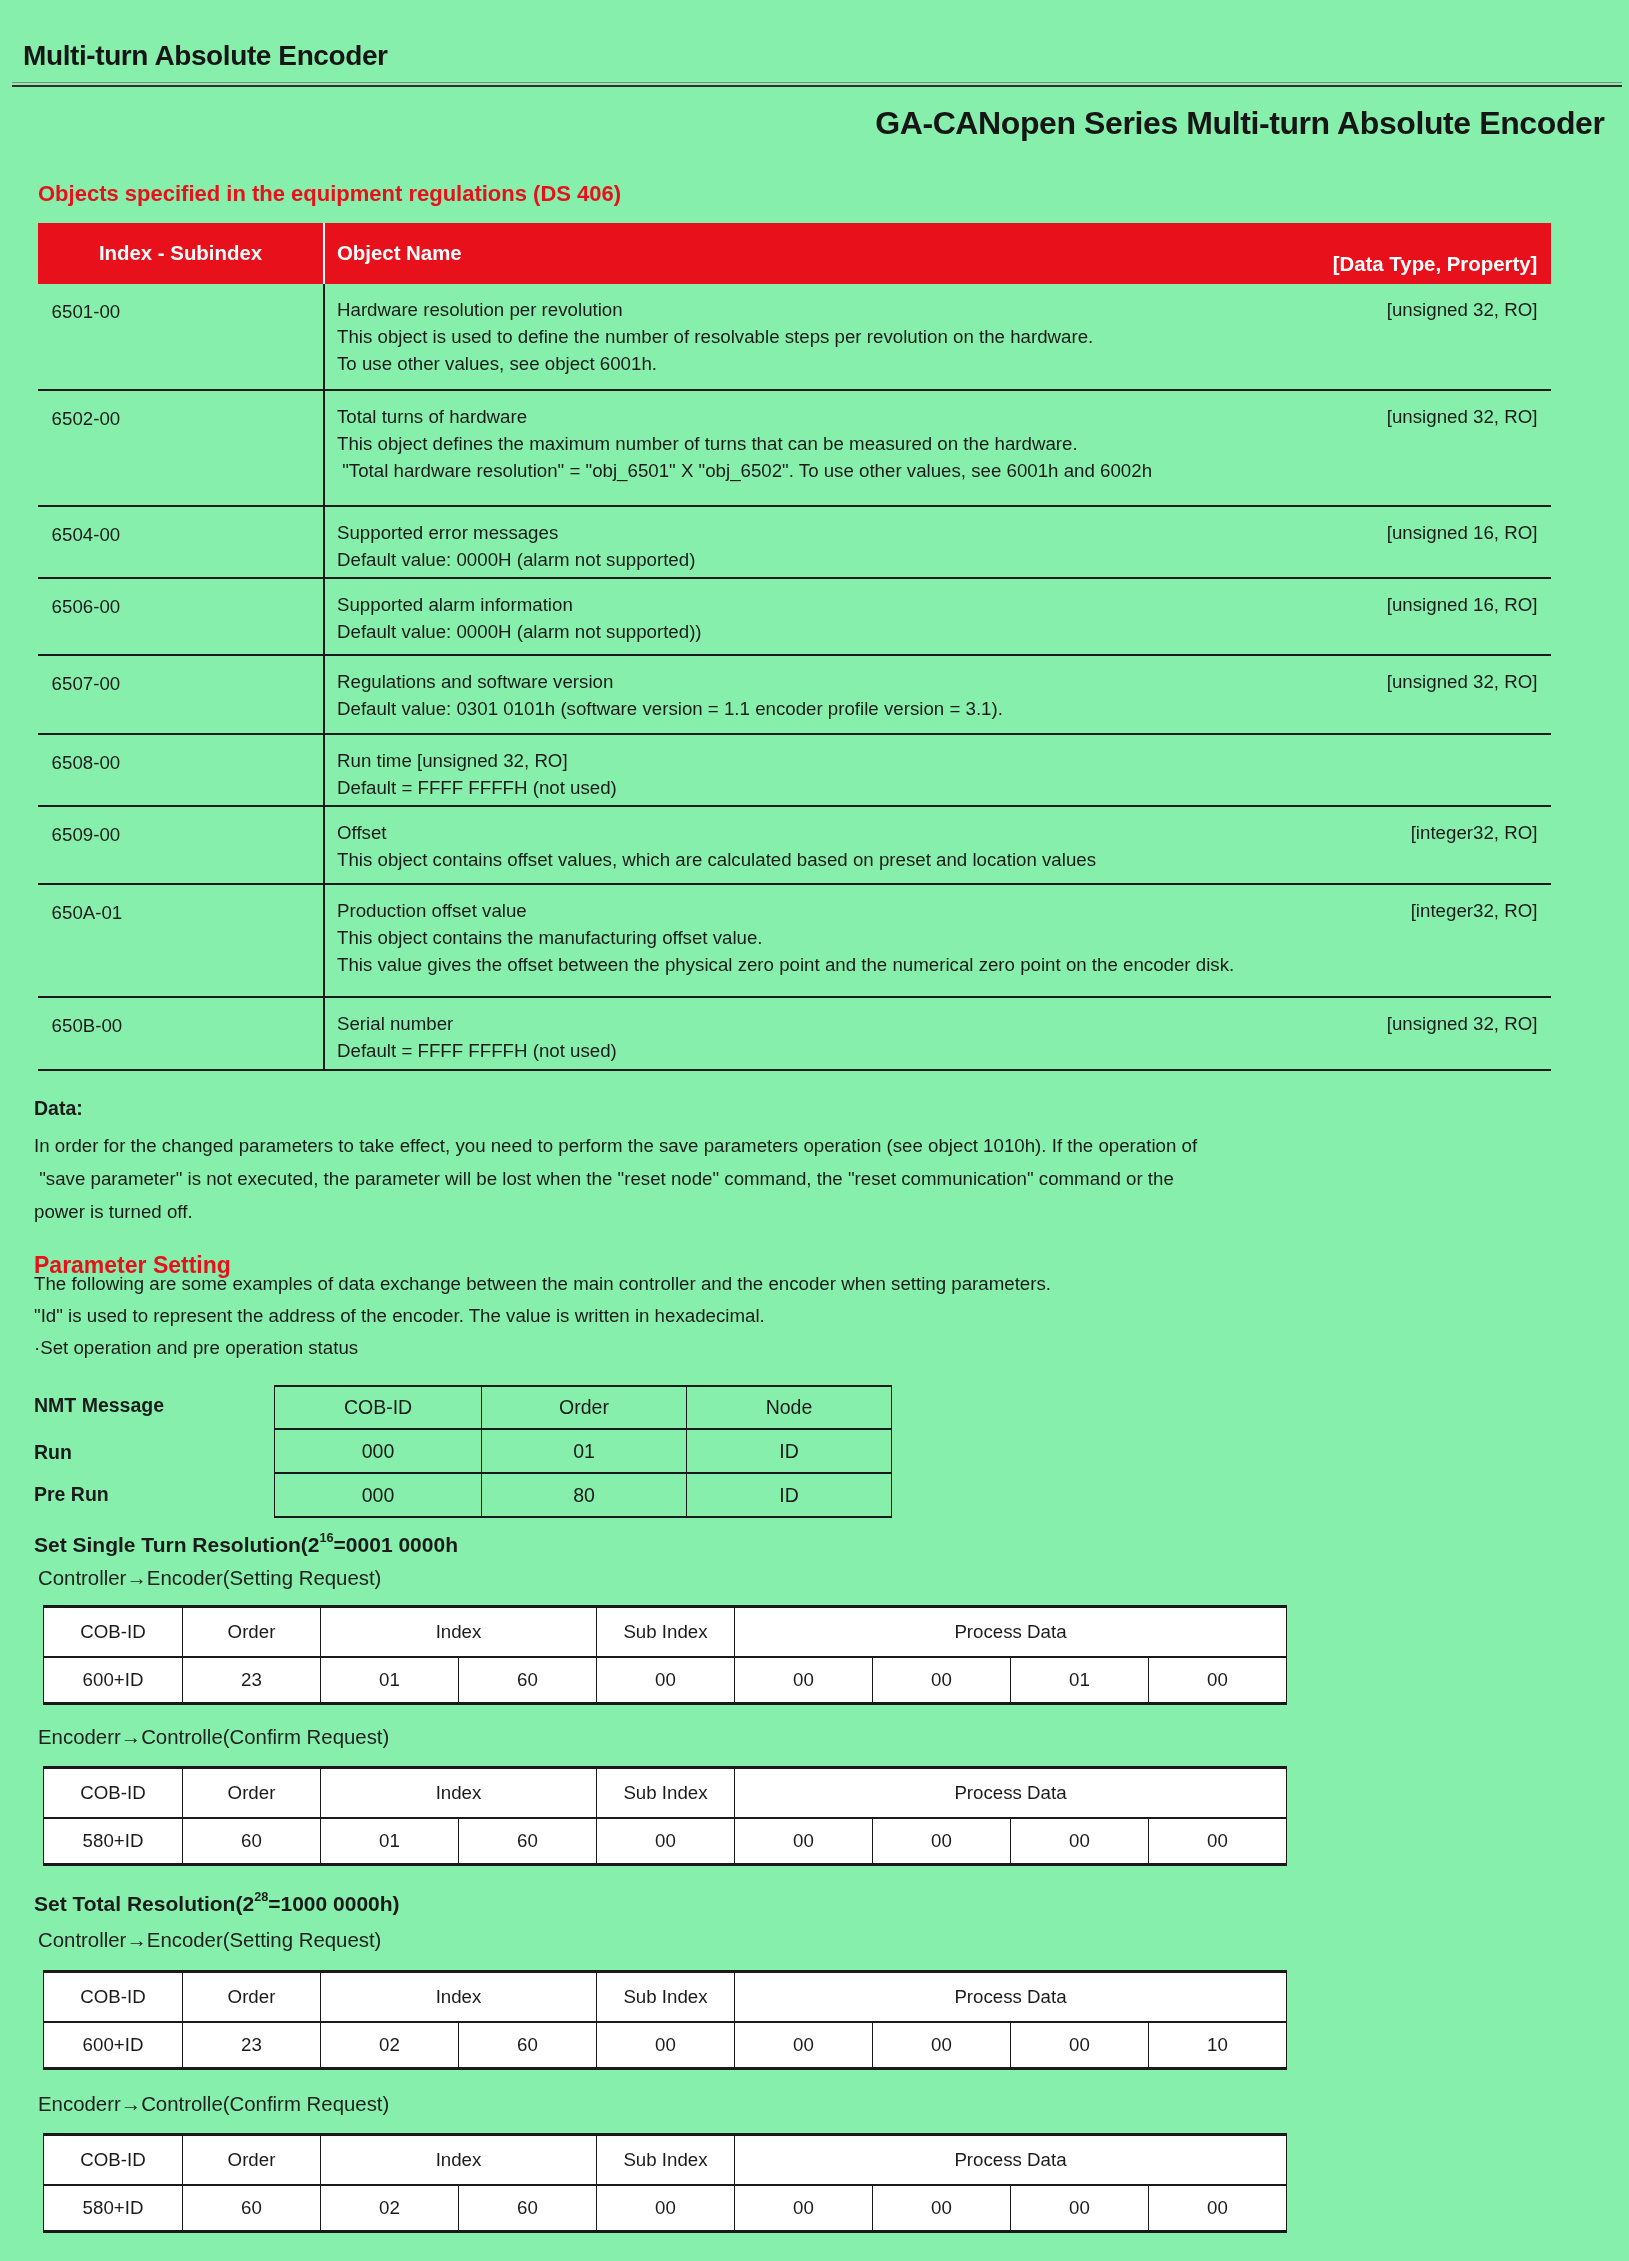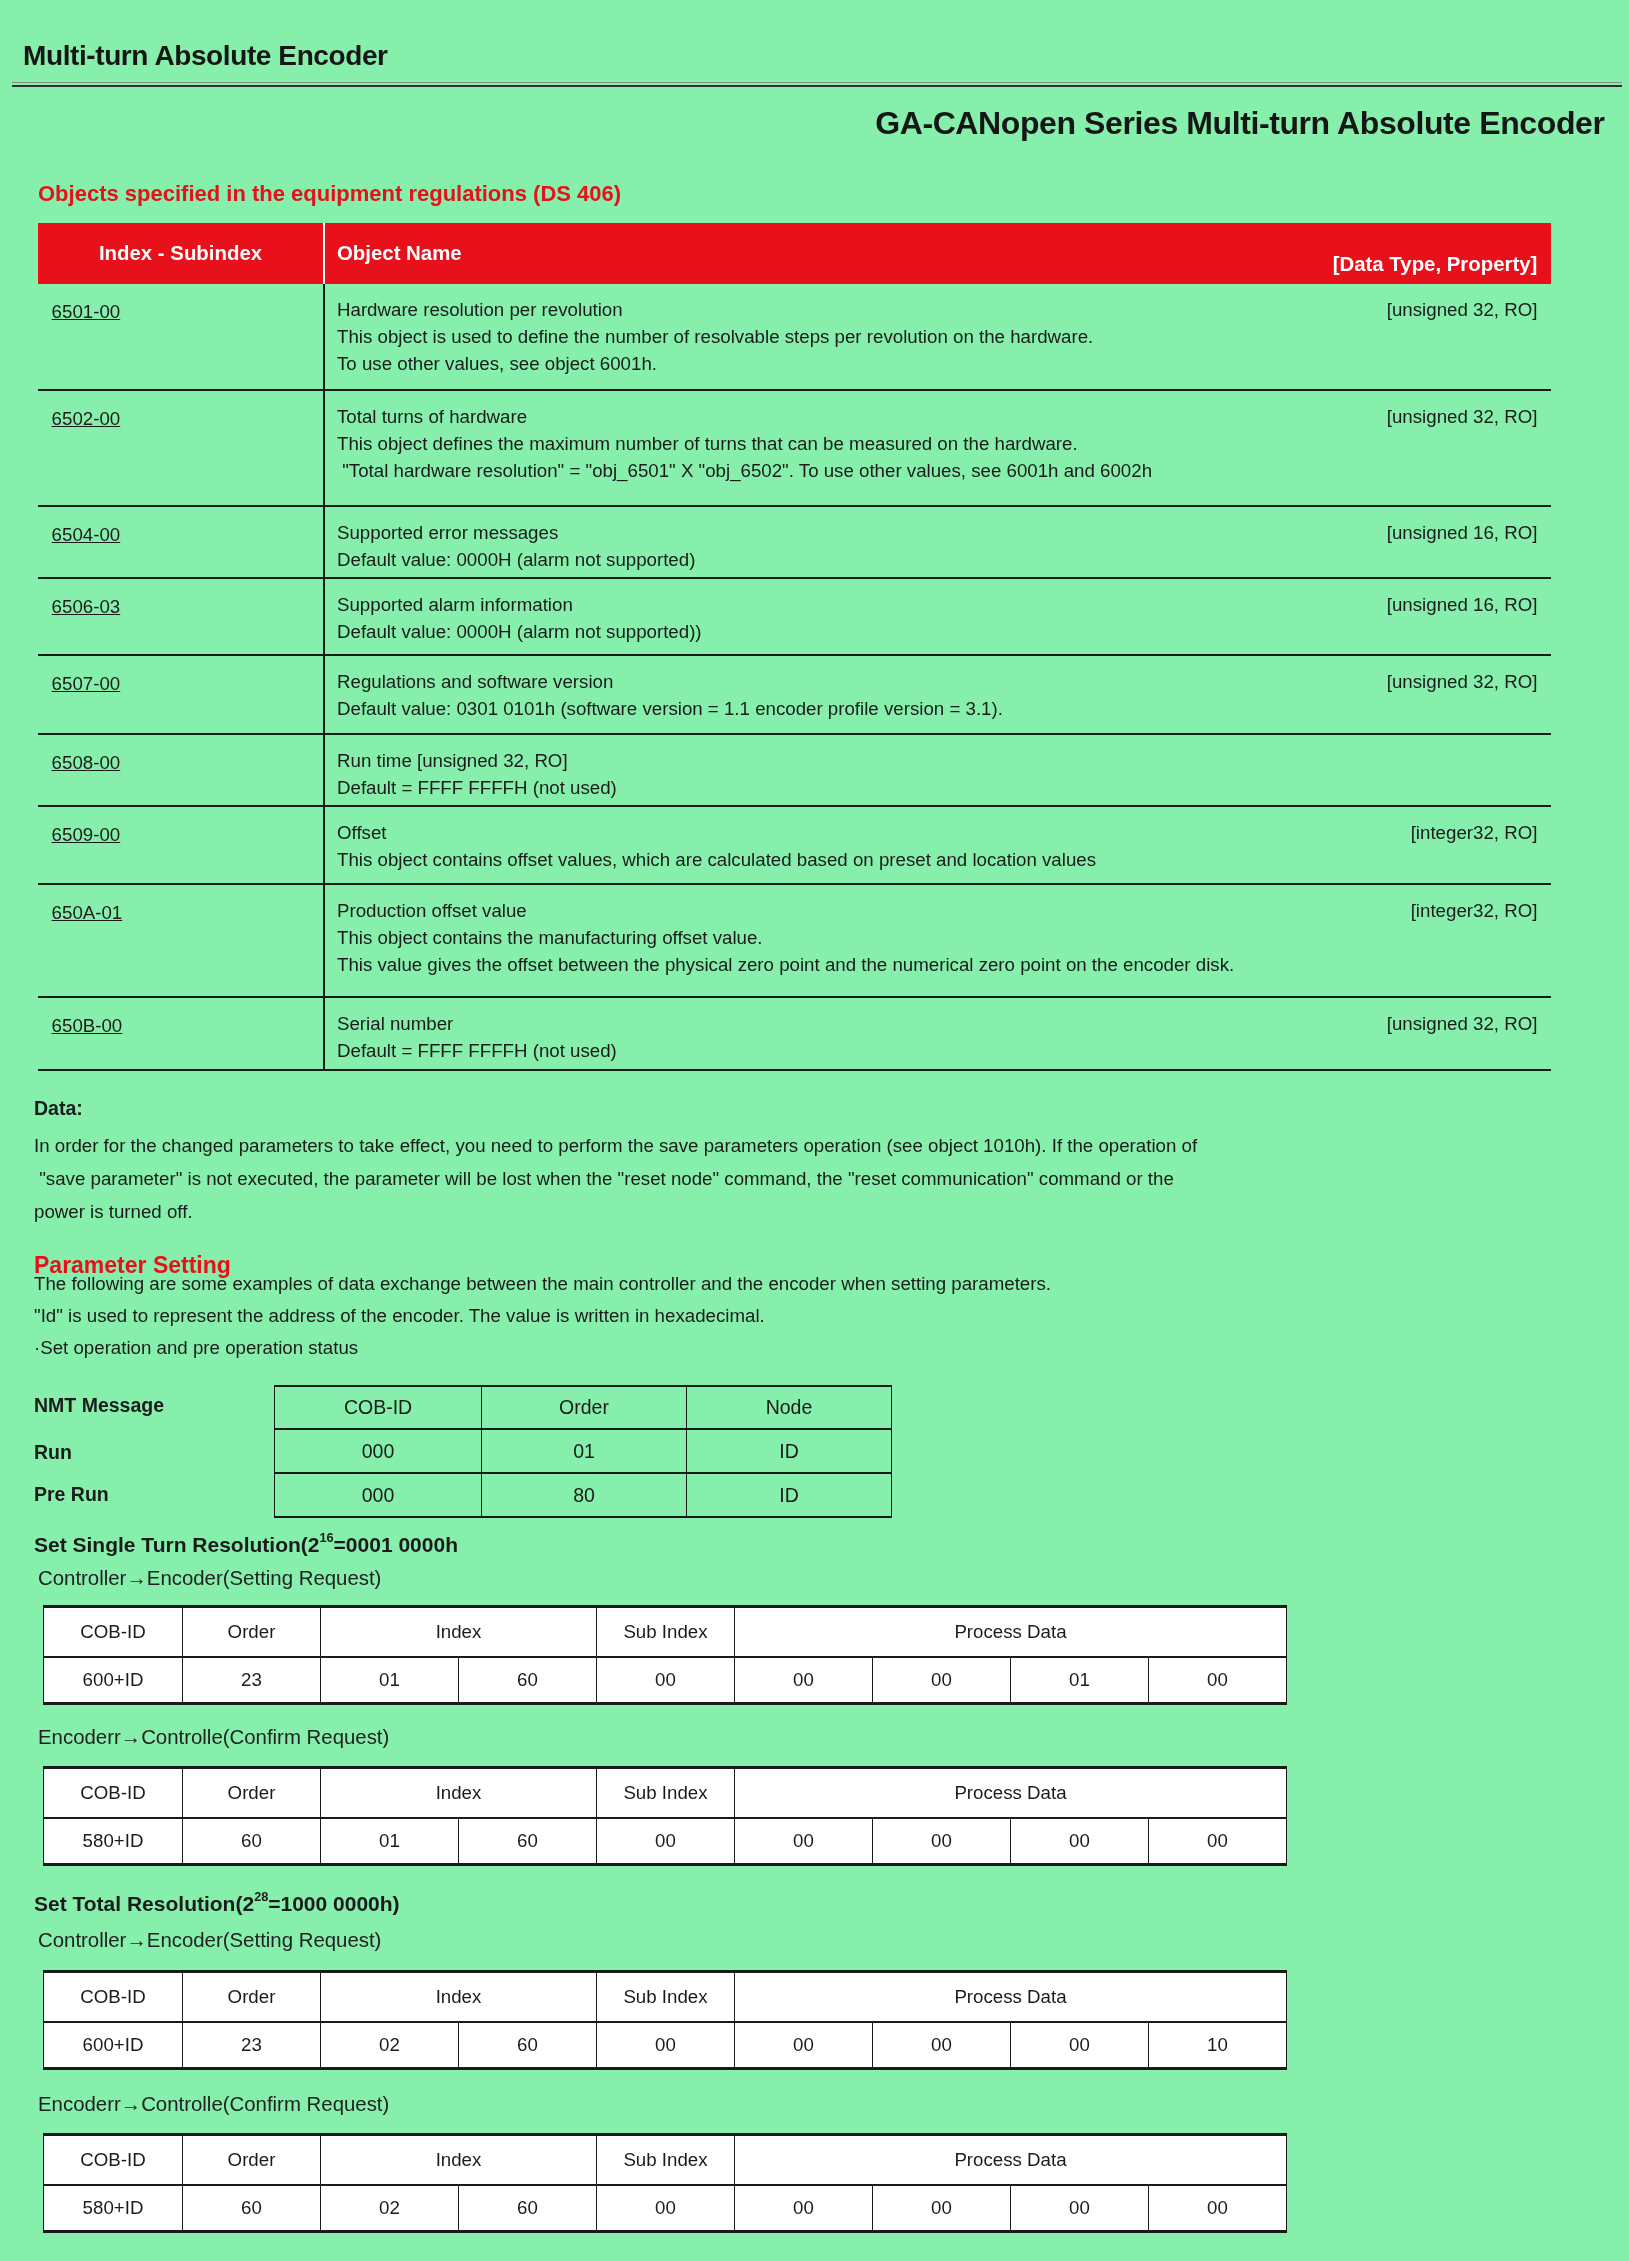--- a/index.html
+++ b/index.html
@@ -44,21 +44,21 @@
     width:287px;display:flex;align-items:center;justify-content:center;
     border-right:2.5px solid #ffffff;box-sizing:border-box;
   }
   .obj-head .h-name{flex:1;display:flex;align-items:center;padding-left:12px;}
   .obj-head .h-type{display:flex;align-items:flex-end;padding:0 13.6px 7.6px 0;}
   .obj-row{display:flex;}
   .obj-row + .obj-row{border-top:2.5px solid #1a1a1a;}
   .obj-row .c-index{
     width:287px;box-sizing:border-box;
     border-right:2.5px solid #1a1a1a;
-    padding:13.6px 0 0 13.6px;line-height:27px;text-decoration:underline;
+    padding:13.6px 0 0 13.6px;line-height:27px;
   }
   .obj-row .c-body{flex:1;padding:12px 13.6px 0 12px;line-height:27px;}
   .name-line{display:flex;}
   .name-line .o-name{white-space:nowrap;}
   .name-line .o-type{margin-left:auto;white-space:nowrap;}
   .o-type:empty{display:none;}
   .desc:empty{display:none;}
   
   .note-block{position:absolute;left:34px;top:1097px;width:1570px;font-size:18.7px;}
   .note-label{font-weight:bold;font-size:19.5px;margin-bottom:9.3px;}
@@ -149,21 +149,21 @@
         <div class="name-line">
             <span class="o-name">Supported error messages</span>
             <span class="o-type">[unsigned 16, RO]</span>
           </div>
         <div class="desc">Default value: 0000H (alarm not supported)</div>
 
       </div>
     </div>
 
     <div class="obj-row" style="min-height:75px">
-      <div class="c-index">6506-03</div>
+      <div class="c-index">6506-00</div>
       <div class="c-body">
         <div class="name-line">
             <span class="o-name">Supported alarm information</span>
             <span class="o-type">[unsigned 16, RO]</span>
           </div>
         <div class="desc">Default value: 0000H (alarm not supported))</div>
 
       </div>
     </div>
 

